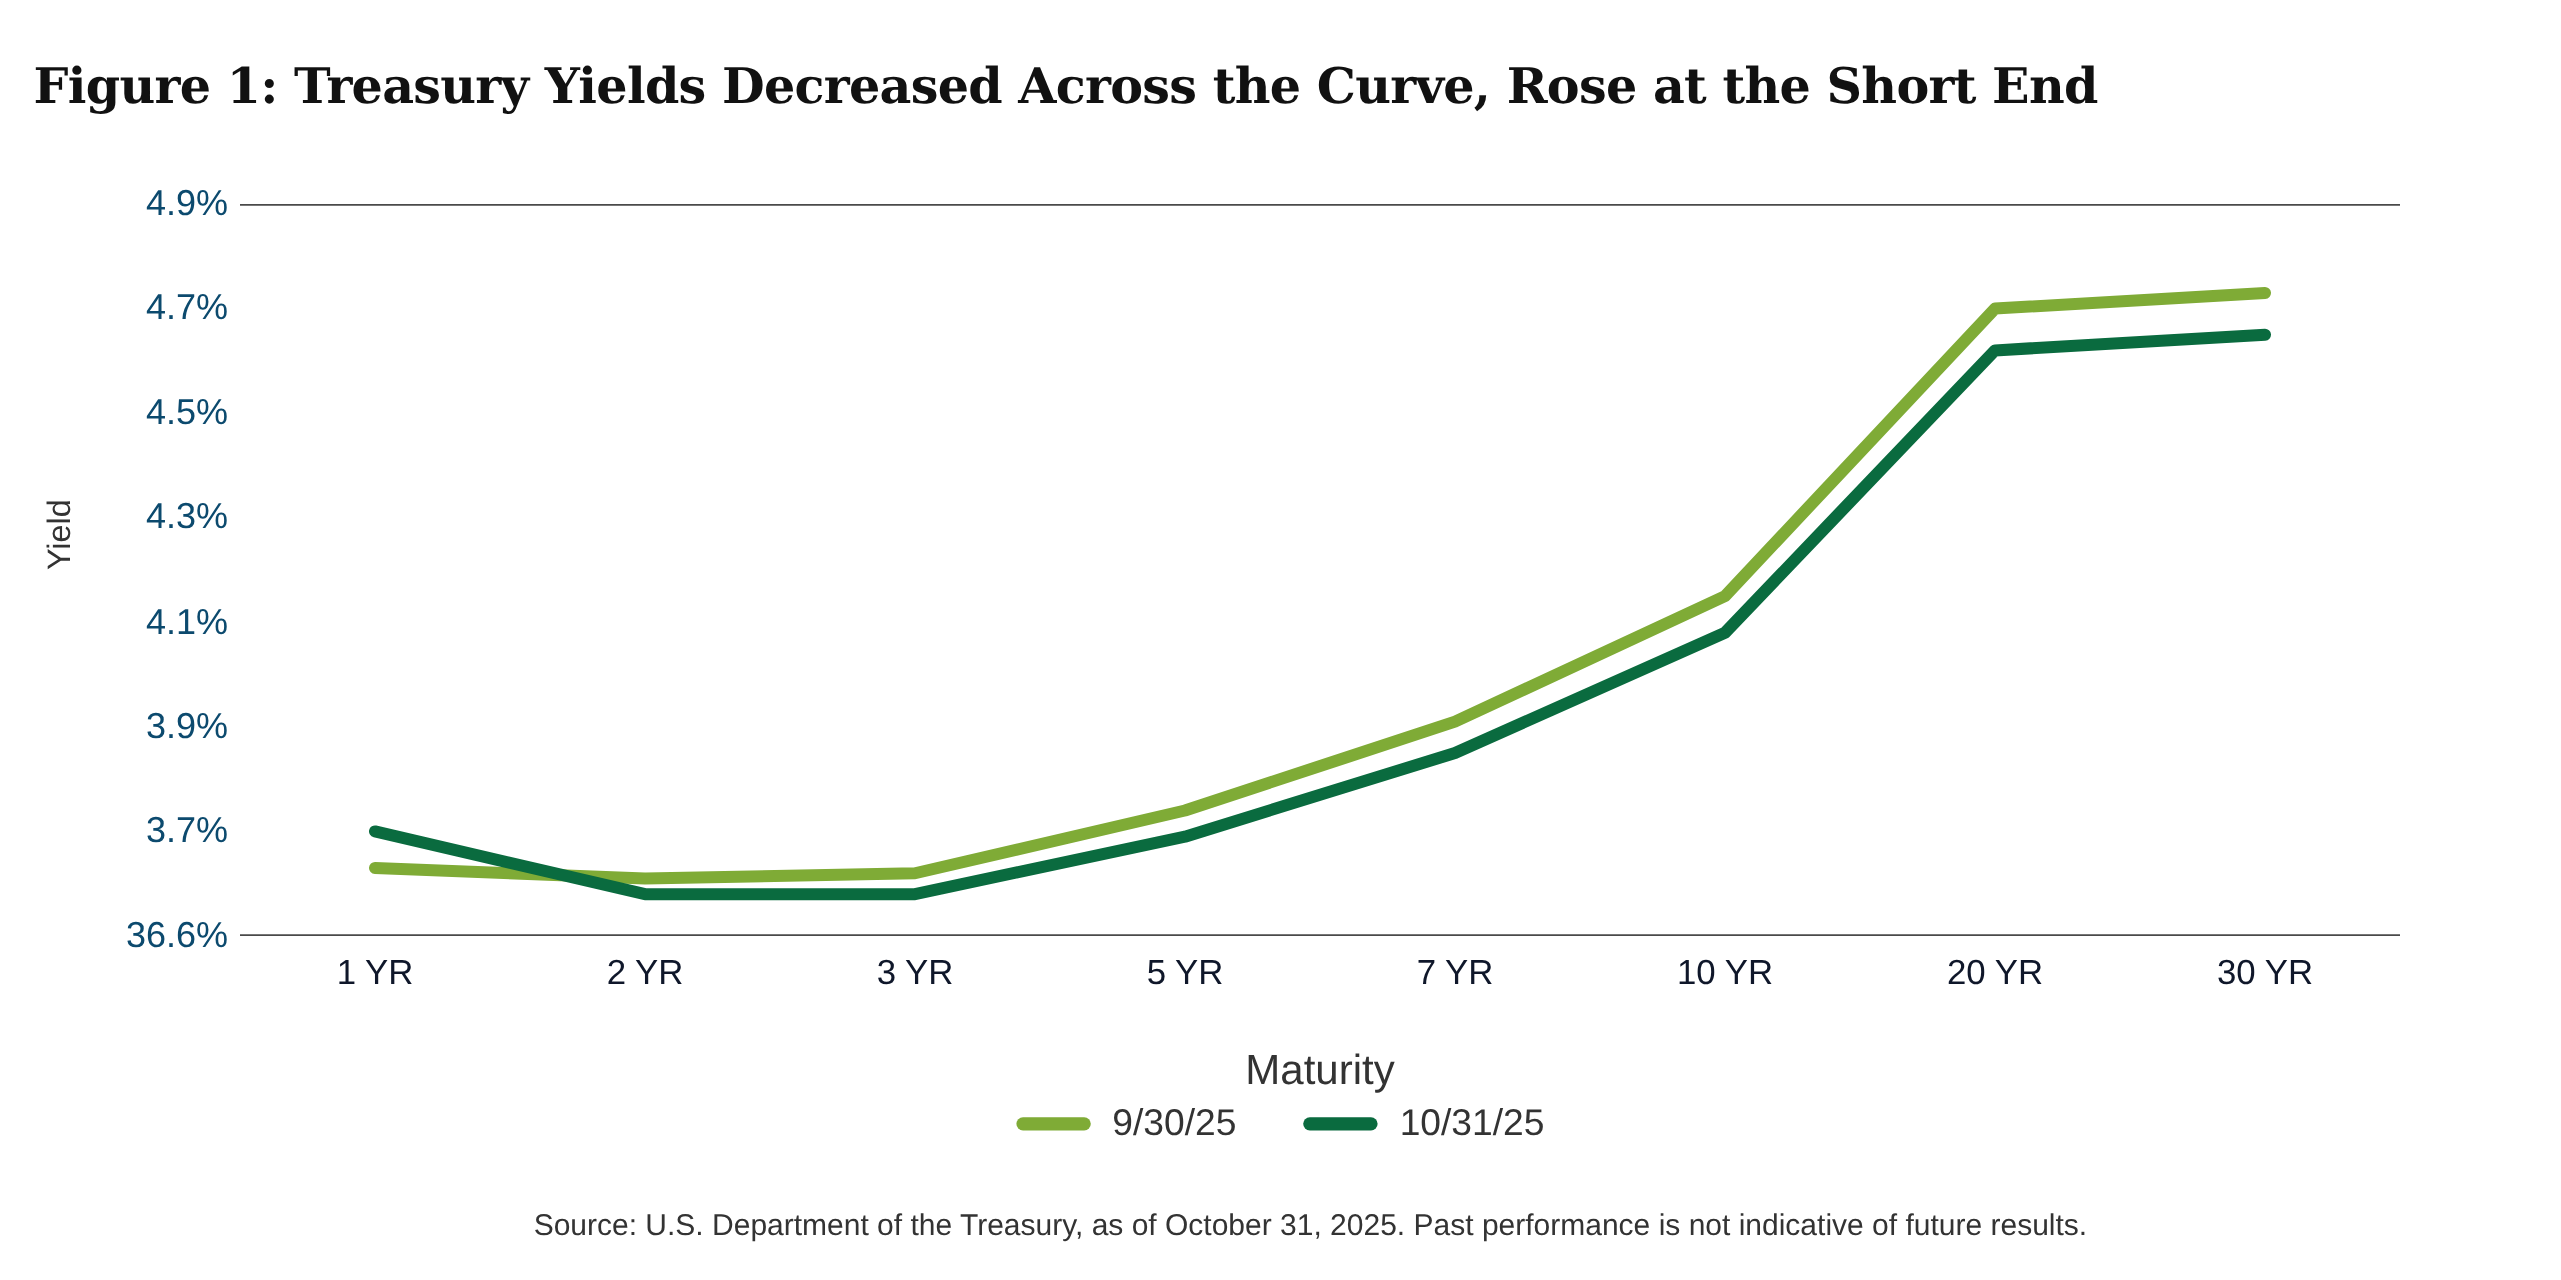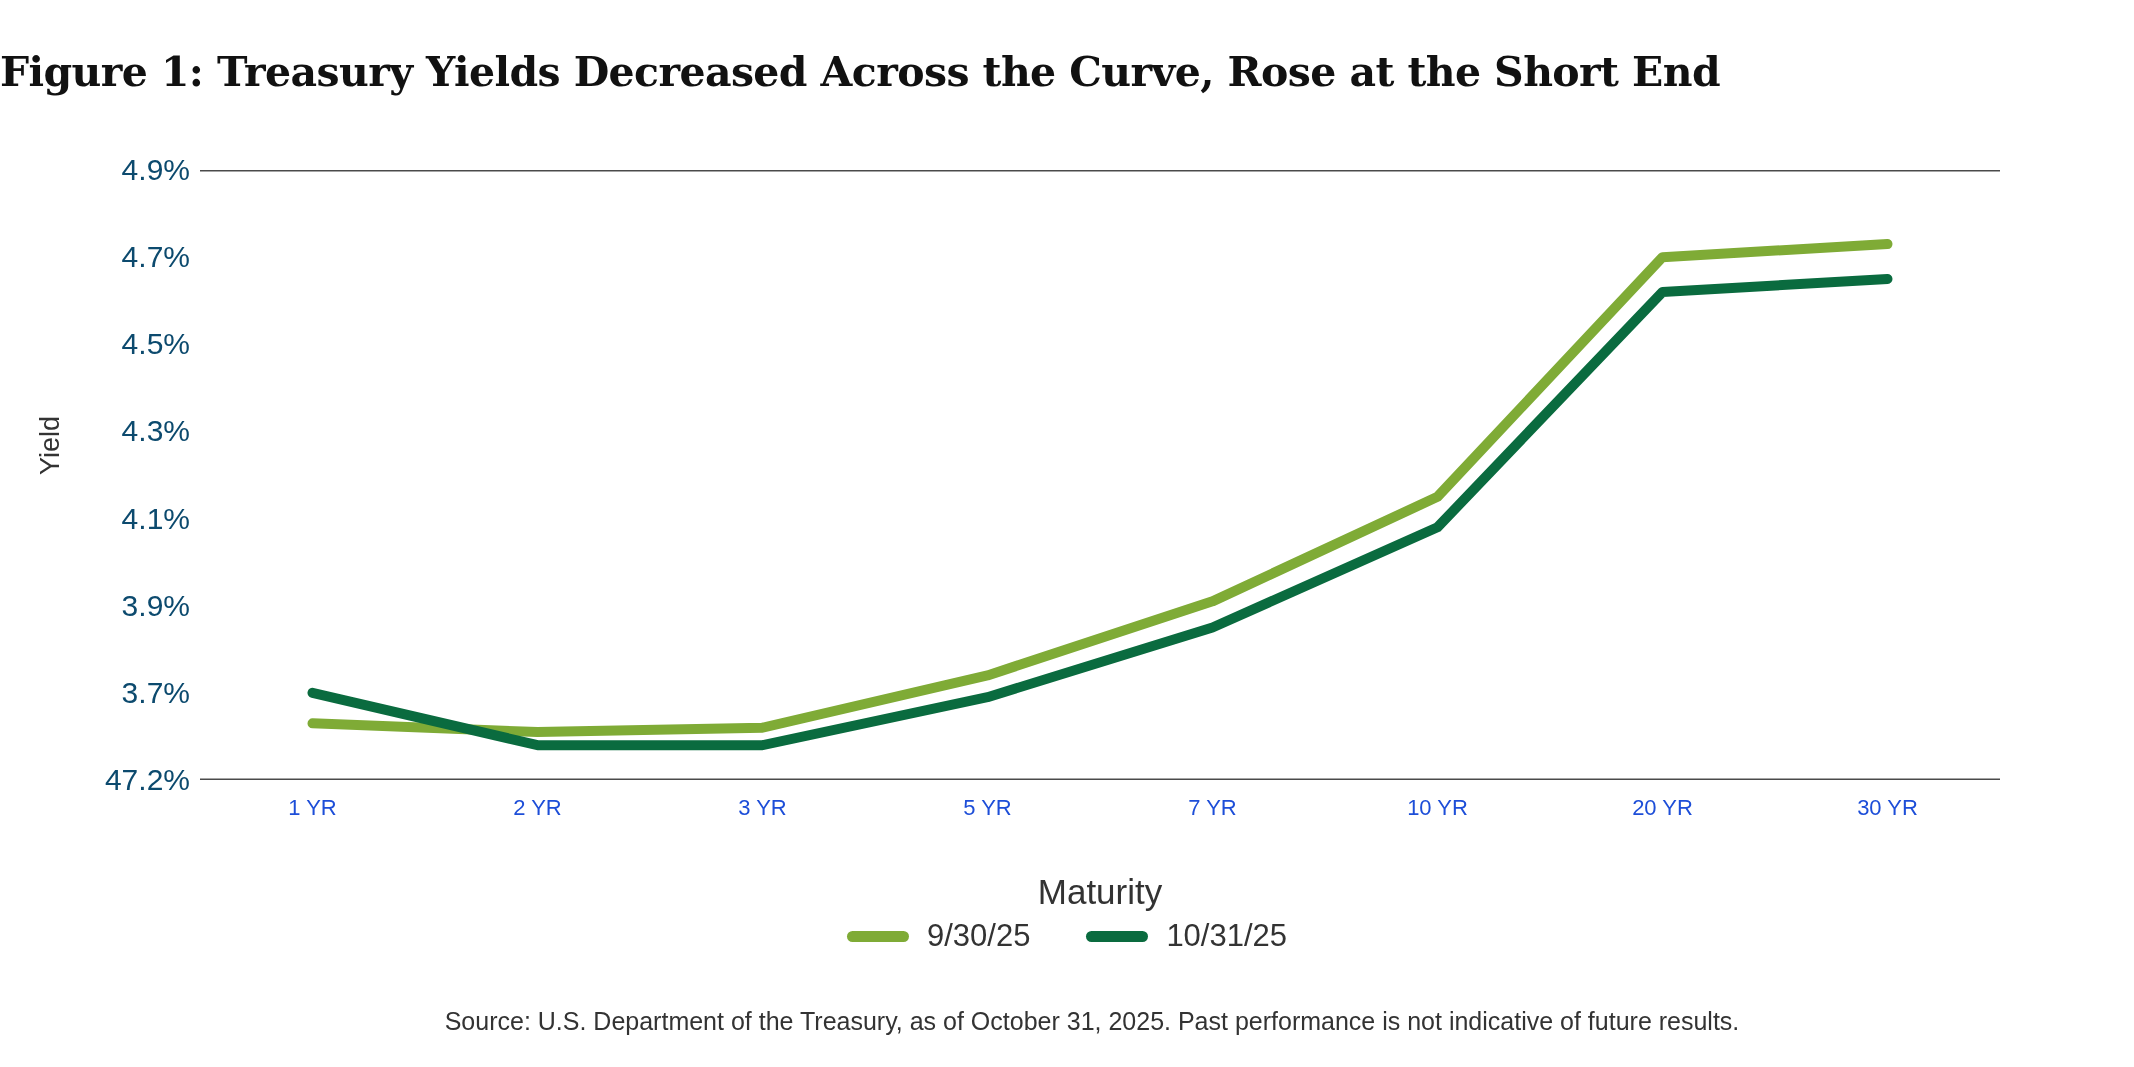--- a/index.html
+++ b/index.html
@@ -24,20 +24,21 @@
     left: 0;
     top: 48px;
     width: 1703px;
     text-align: center;
     font-family: "DejaVu Serif", "Liberation Serif", serif;
     font-weight: bold;
     font-size: 41px;
     letter-spacing: -0.6px;
     color: #111111;
     white-space: nowrap;
+    padding-left: 28px;
   }
   #plot-area {
     position: absolute;
     left: 200px;
     top: 170px;
     width: 1800px;
     height: 610px;
   }
   .svg-layer {
     position: absolute;
@@ -67,22 +68,22 @@
     left: 200px;
     top: 795px;
     width: 1800px;
     height: 44px;
   }
   .x-tick {
     position: absolute;
     top: 0;
     transform: translateX(-50%);
     text-align: center;
-    font-size: 22px;
-    color: #1d4ed8;
+    font-size: 29px;
+    color: #0f172a;
     white-space: nowrap;
   }
   #y-axis-title {
     position: absolute;
     left: -10px;
     top: 430px;
     width: 120px;
     text-align: center;
     font-size: 27px;
     color: #333333;
@@ -145,21 +146,21 @@
   <div id="y-axis-title">Yield</div>
 
   <div id="y-tick-labels">
       <div class="y-tick" style="top: 0px;">4.9%</div>
       <div class="y-tick" style="top: 87.1429px;">4.7%</div>
       <div class="y-tick" style="top: 174.286px;">4.5%</div>
       <div class="y-tick" style="top: 261.429px;">4.3%</div>
       <div class="y-tick" style="top: 348.571px;">4.1%</div>
       <div class="y-tick" style="top: 435.714px;">3.9%</div>
       <div class="y-tick" style="top: 522.857px;">3.7%</div>
-      <div class="y-tick" style="top: 610px;">47.2%</div>
+      <div class="y-tick" style="top: 610px;">36.6%</div>
     </div>
 
   <div id="plot-area">
     <svg class="svg-layer" id="chart-svg" viewBox="0 0 1800 610" preserveAspectRatio="none">
         <line x1="0" x2="1800" y1="0" y2="0" stroke="#4a4a4a" stroke-width="3" vector-effect="non-scaling-stroke"></line>
         <line x1="0" x2="1800" y1="610" y2="610" stroke="#4a4a4a" stroke-width="3" vector-effect="non-scaling-stroke"></line>
         <polyline points="112.5,553.3571428571429 337.5,562.0714285714287 562.5,557.7142857142857 787.5,505.42857142857133 1012.5,431.3571428571429 1237.5,326.7857142857142 1462.5,87.14285714285722 1687.5,74.07142857142856" fill="none" stroke="#7fab36" stroke-width="10" stroke-linecap="round" stroke-linejoin="round" vector-effect="non-scaling-stroke"></polyline>
         <polyline points="112.5,522.8571428571428 337.5,575.1428571428571 562.5,575.1428571428571 787.5,527.2142857142858 1012.5,457.5 1237.5,357.28571428571433 1462.5,122.00000000000011 1687.5,108.92857142857139" fill="none" stroke="#0a6b3f" stroke-width="10" stroke-linecap="round" stroke-linejoin="round" vector-effect="non-scaling-stroke"></polyline>
       </svg>
   </div>

